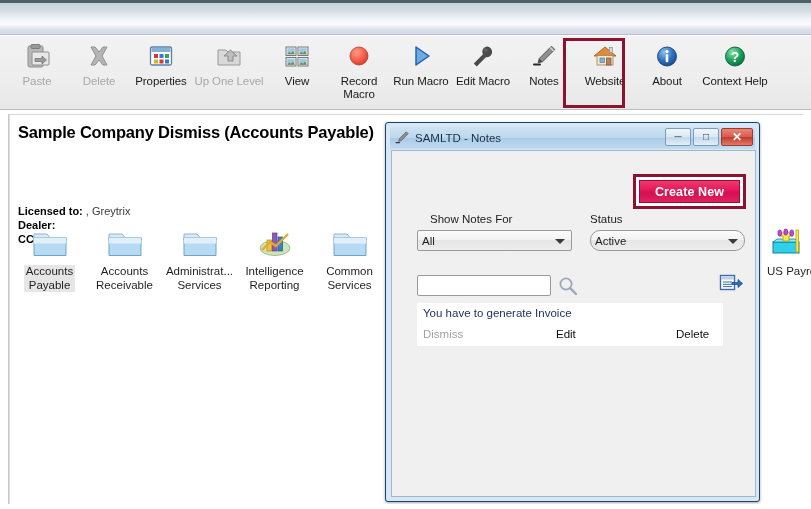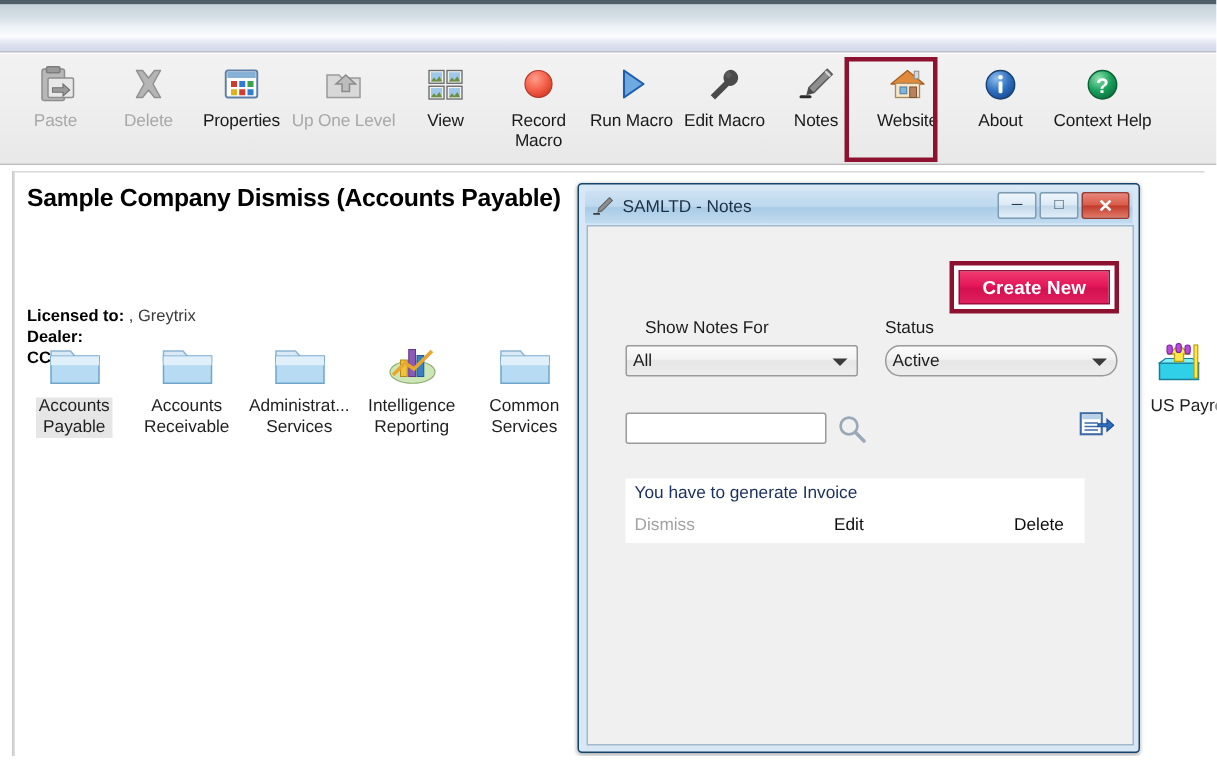--- a/index.html
+++ b/index.html
@@ -259,21 +259,21 @@
     width: 22px; height: 22px;
   }
   .grid-export-icon {
     position: absolute;
     left: 327px; top: 122px;
     width: 24px; height: 22px;
   }
 
   .notes-list {
     position: absolute;
-    left: 25px; top: 168px;
+    left: 25px; top: 152px;
     width: 306px; height: 43px;
     background: #ffffff;
     border: none;
   }
   .note-title {
     position: absolute; left: 6px; top: 4px;
     font-size: 11.5px;
     color: #1a2f5e;
   }
   .note-actions {

